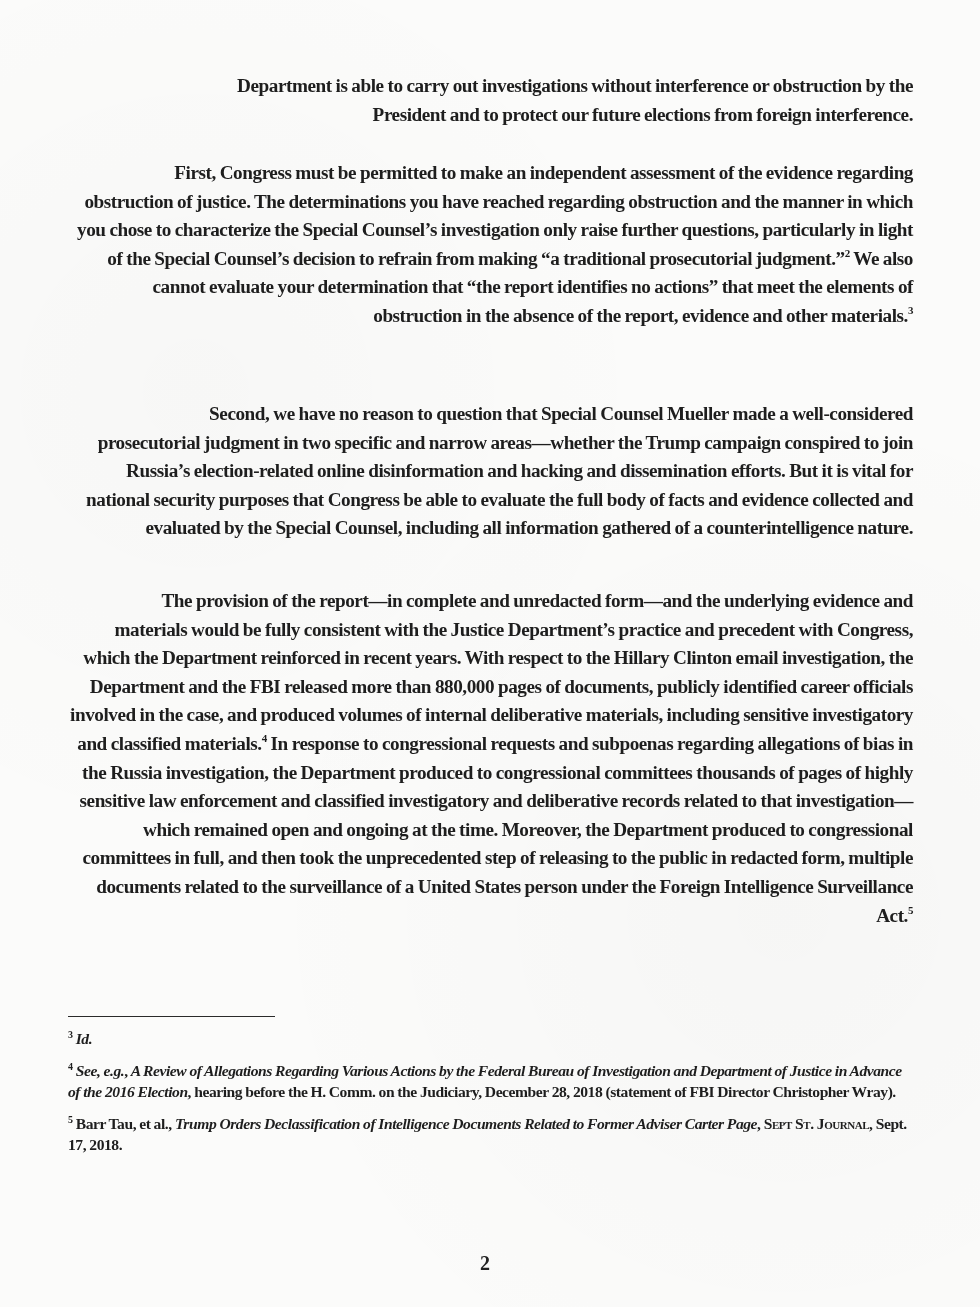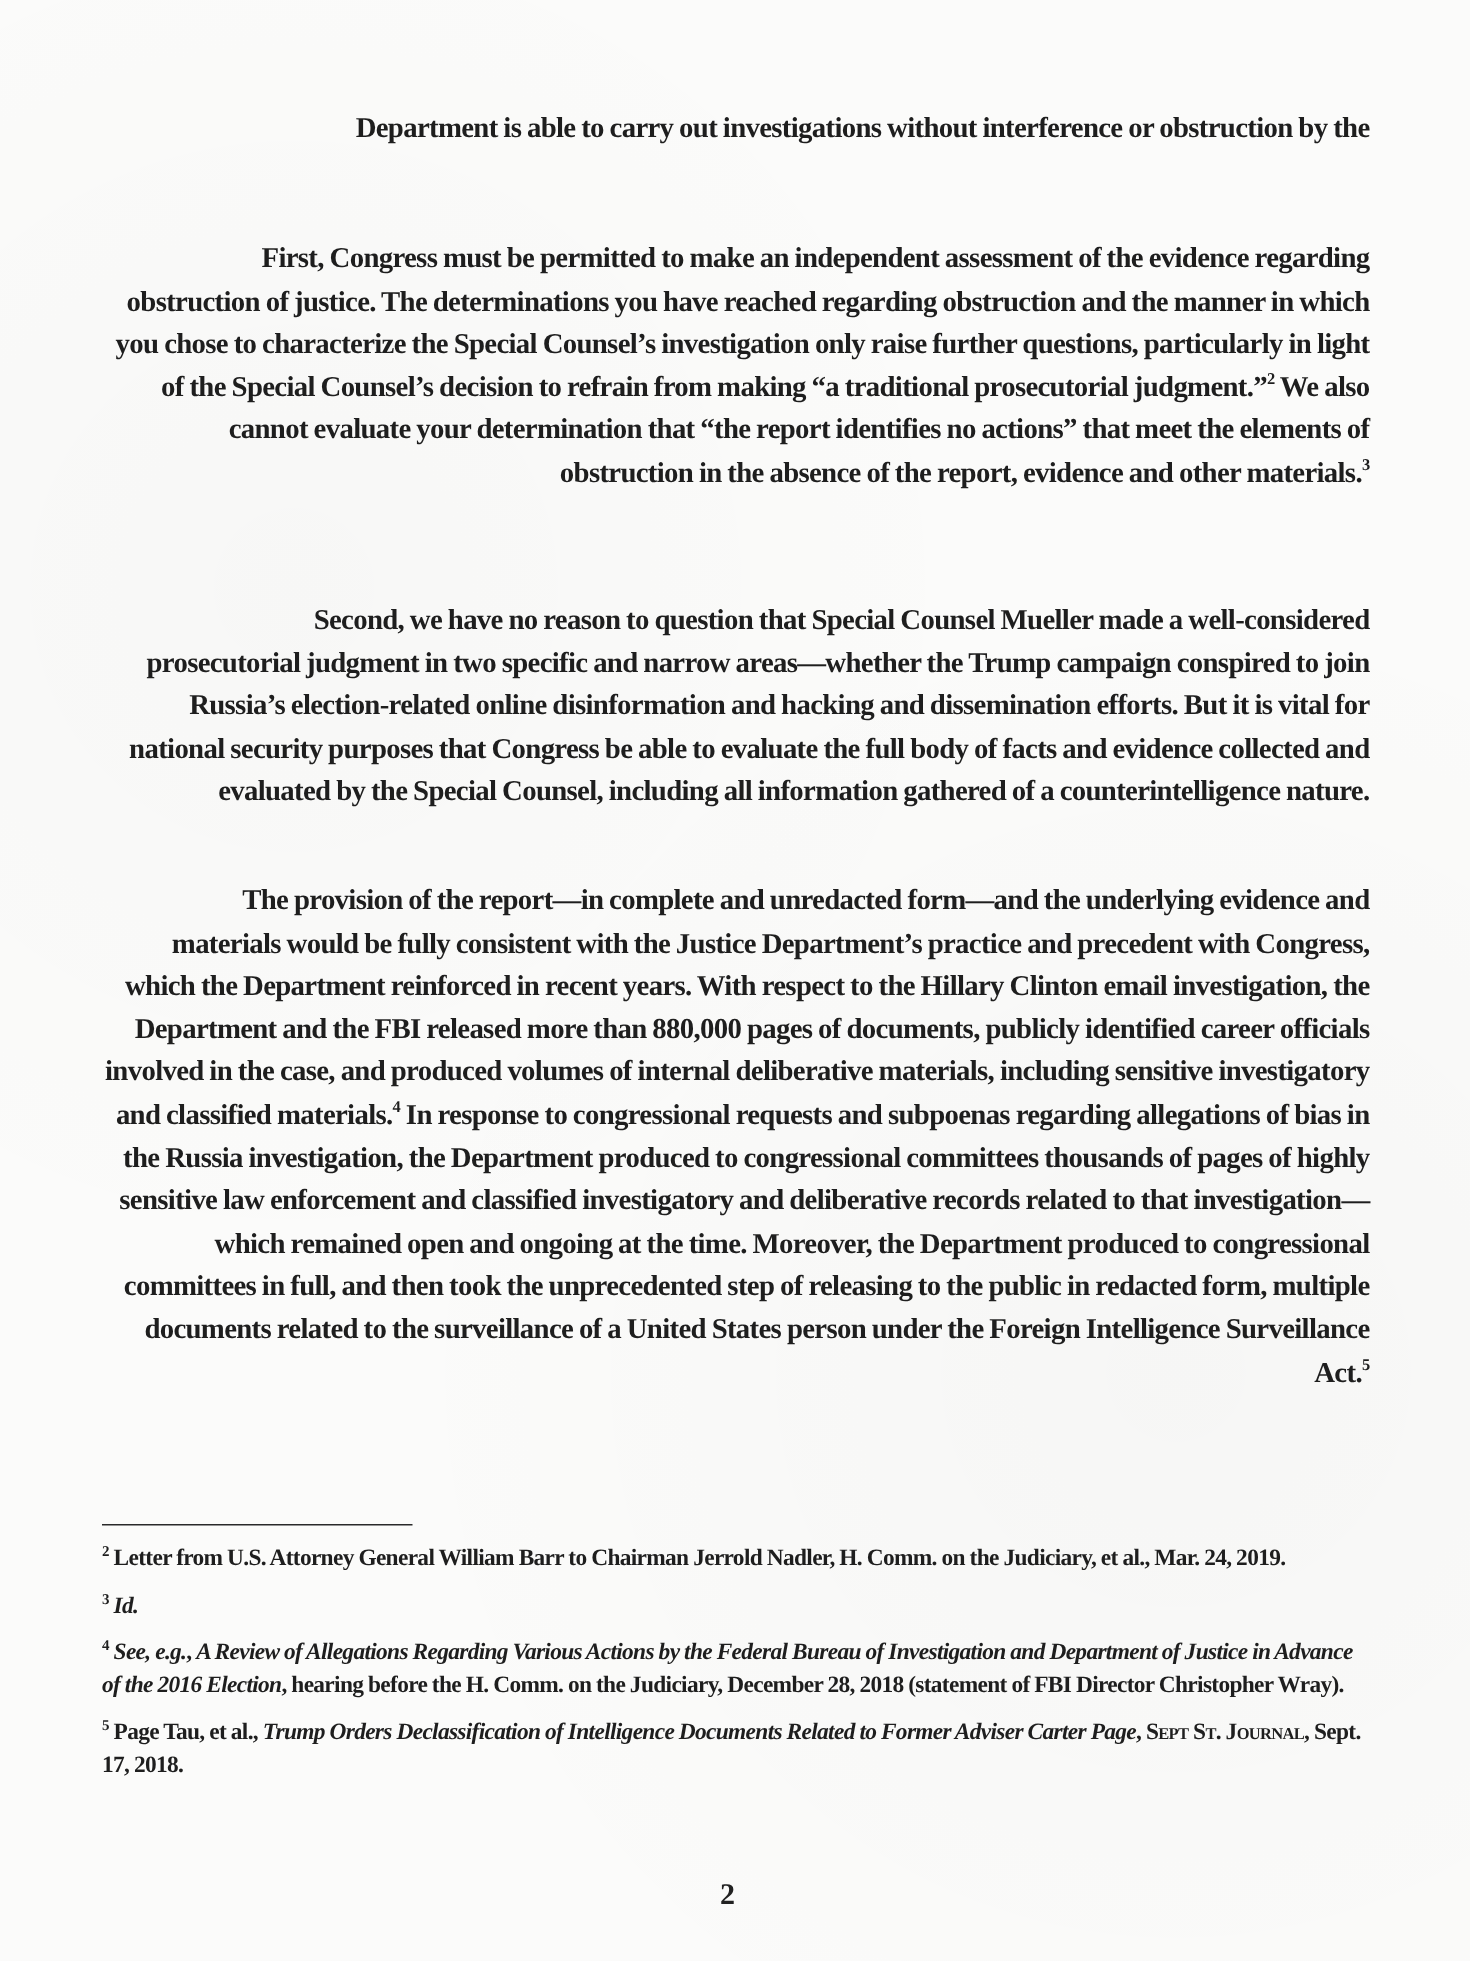--- a/index.html
+++ b/index.html
@@ -51,37 +51,37 @@
       font-size: 20px; font-weight: bold; color: #222;
     }
   </style>
 </head>
 <body>
 
 <div class="page">
 
   <div class="body-text" style="top:72px;">
     <p class="para">Department is able to carry out investigations without interference or obstruction by the</p>
+    <p class="para">President and to protect our future elections from foreign interference.</p>
   </div>
 
   <div class="body-text" style="top:159px;">
     <p class="para indent"><span>First, Congress must be permitted to make an independent assessment of the evidence regarding obstruction of justice.  The determinations you have reached regarding obstruction and the manner in which you chose to characterize the Special Counsel’s investigation only raise further questions, particularly in light of the Special Counsel’s decision to refrain from making “a traditional prosecutorial judgment.”</span><sup>2</sup><span>  We also cannot evaluate your determination that “the report identifies no actions” that meet the elements of obstruction in the absence of the report, evidence and other materials.</span><sup>3</sup></p>
   </div>
 
   <div class="body-text" style="top:400px;">
     <p class="para indent">Second, we have no reason to question that Special Counsel Mueller made a well-considered prosecutorial judgment in two specific and narrow areas—whether the Trump campaign conspired to join Russia’s election-related online disinformation and hacking and dissemination efforts.  But it is vital for national security purposes that Congress be able to evaluate the full body of facts and evidence collected and evaluated by the Special Counsel, including all information gathered of a counterintelligence nature.</p>
   </div>
 
   <div class="body-text" style="top:587px;">
     <p class="para indent"><span>The provision of the report—in complete and unredacted form—and the underlying evidence and materials would be fully consistent with the Justice Department’s practice and precedent with Congress, which the Department reinforced in recent years.  With respect to the Hillary Clinton email investigation, the Department and the FBI released more than 880,000 pages of documents, publicly identified career officials involved in the case, and produced volumes of internal deliberative materials, including sensitive investigatory and classified materials.</span><sup>4</sup><span>  In response to congressional requests and subpoenas regarding allegations of bias in the Russia investigation, the Department produced to congressional committees thousands of pages of highly sensitive law enforcement and classified investigatory and deliberative records related to that investigation—which remained open and ongoing at the time.  Moreover, the Department produced to congressional committees in full, and then took the unprecedented step of releasing to the public in redacted form, multiple documents related to the surveillance of a United States person under the Foreign Intelligence Surveillance Act.</span><sup>5</sup></p>
   </div>
 
   <div class="fn-rule"></div>
 
   <div class="footnotes">
-    <p class="fn"><sup>2</sup> <span>Letter from U.S. Attorney General William Barr to Chairman Jerrold Nadler, H. Comm. on the Judiciary, et al., Mar. 24, 2019.</span></p>
     <p class="fn"><sup>3</sup> <span class="it">Id.</span></p>
     <p class="fn"><sup>4</sup> <span class="it">See, e.g.</span><span>, </span><span class="it">A Review of Allegations Regarding Various Actions by the Federal Bureau of Investigation and Department of Justice in Advance of the 2016 Election</span><span>, hearing before the H. Comm. on the Judiciary, December 28, 2018 (statement of FBI Director Christopher Wray).</span></p>
-    <p class="fn"><sup>5</sup> <span>Page Tau, et al., </span><span class="it">Trump Orders Declassification of Intelligence Documents Related to Former Adviser Carter Page</span><span>, </span><span class="sc">Sept St. Journal</span><span>, Sept. 17, 2018.</span></p>
+    <p class="fn"><sup>5</sup> <span>Barr Tau, et al., </span><span class="it">Trump Orders Declassification of Intelligence Documents Related to Former Adviser Carter Page</span><span>, </span><span class="sc">Sept St. Journal</span><span>, Sept. 17, 2018.</span></p>
   </div>
 
   <div class="page-number">2</div>
 </div>
 
 </body></html>

